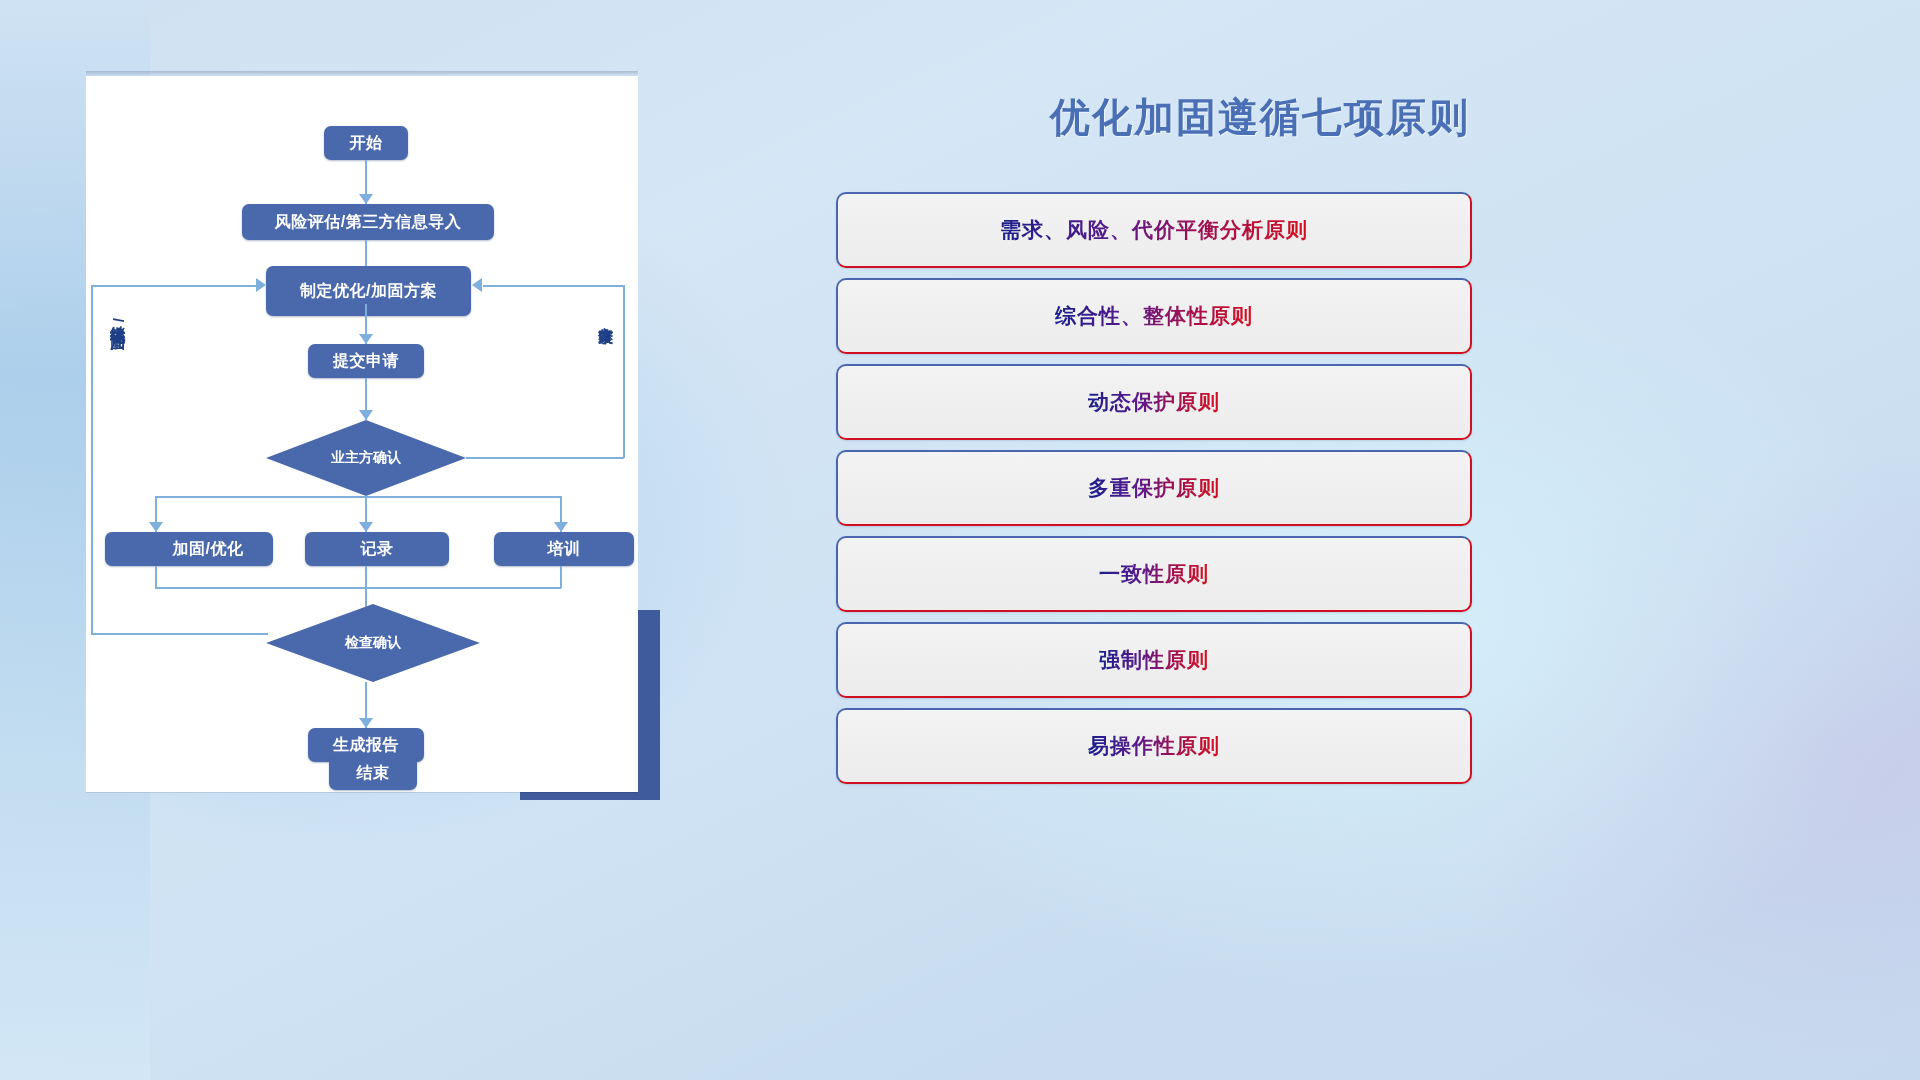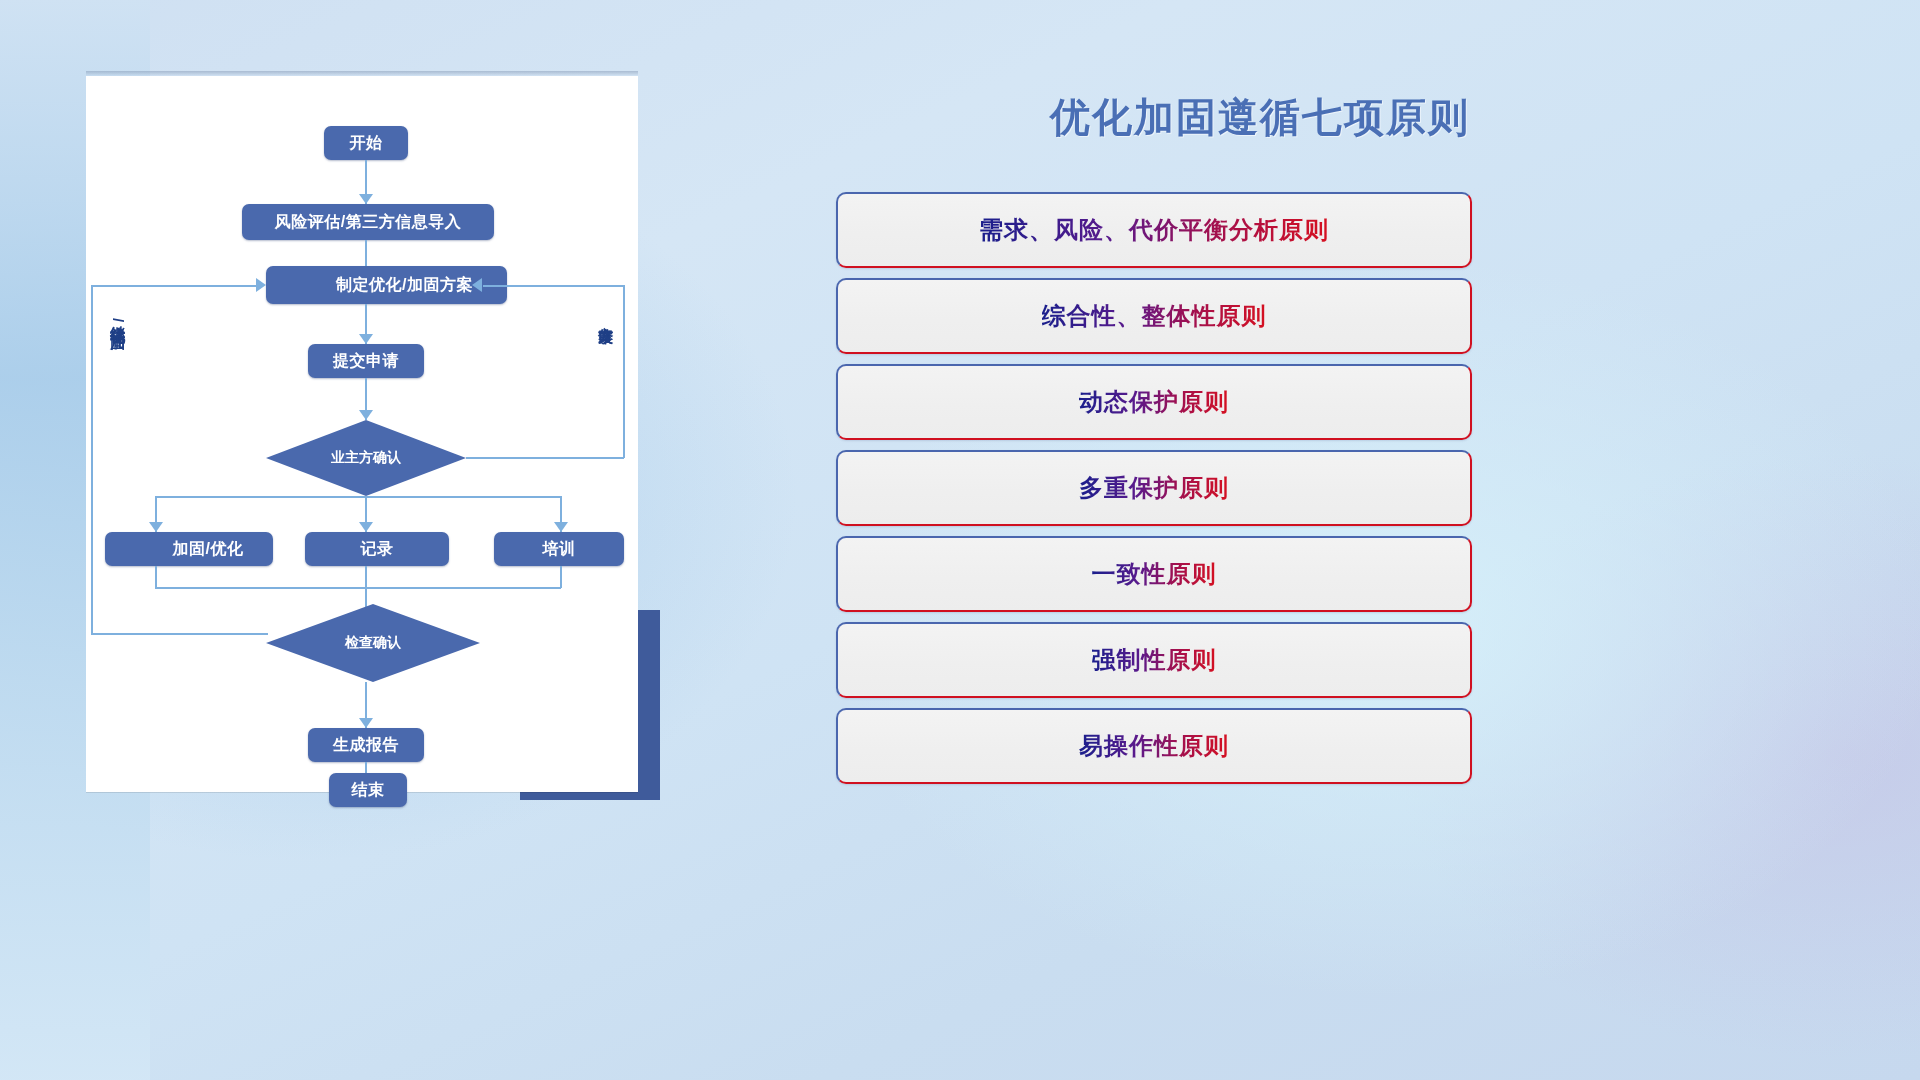--- a/index.html
+++ b/index.html
@@ -113,21 +113,21 @@
     background: linear-gradient(180deg,#f3f3f3 0%,#efefef 55%,#ededed 100%);
     border-radius:10px;
     border-top:2px solid #4a66ae;
     border-left:2px solid #4a66ae;
     border-right:2px solid #d01020;
     border-bottom:2px solid #d01020;
     display:flex; align-items:center; justify-content:center;
     box-shadow:0 1px 2px rgba(70,90,140,.18);
   }
   .p-text{
-    font-size:24px;
+    font-size:21px;
     font-weight:600;
     letter-spacing:1px;
     background: linear-gradient(90deg,#1a1f8c 0%, #5a1a8c 38%, #a01050 66%, #d61020 100%);
     -webkit-background-clip: text;
     background-clip: text;
     color: transparent;
     -webkit-text-fill-color: transparent;
   }
 </style>
 </head>
@@ -144,21 +144,21 @@
     </div>
     <div class="ln lnv" style="left:279px; top:84px; height:44px;"></div>
     <div class="arrow-d" style="left:273px; top:118px;"></div>
 
     <div class="node" style="left:156px; top:128px; width:252px; height:36px;text-align:right;">
       <span>风险评估/第三方信息导入</span>
     </div>
     <div class="ln lnv" style="left:279px; top:164px; height:36px;"></div>
     <div class="arrow-d" style="left:273px; top:190px;"></div>
 
-    <div class="node" style="left:180px; top:190px; width:205px; height:38px;padding-left:36px;">
+    <div class="node" style="left:180px; top:190px; width:205px; height:50px;">
       <span>制定优化/加固方案</span>
     </div>
     <div class="ln lnv" style="left:279px; top:228px; height:40px;"></div>
     <div class="arrow-d" style="left:273px; top:258px;"></div>
 
     <div class="node" style="left:222px; top:268px; width:116px; height:34px;">
       <span>提交申请</span>
     </div>
     <div class="ln lnv" style="left:279px; top:302px; height:42px;"></div>
     <div class="arrow-d" style="left:273px; top:334px;"></div>
@@ -187,21 +187,21 @@
     <div class="arrow-d" style="left:468px; top:446px;"></div>
 
     <div class="node" style="left:19px; top:456px; width:130px; height:34px;padding-left:38px;">
       <span>加固/优化</span>
     </div>
 
     <div class="node" style="left:219px; top:456px; width:144px; height:34px;">
       <span>记录</span>
     </div>
 
-    <div class="node" style="left:408px; top:456px; width:130px; height:34px;">
+    <div class="node" style="left:408px; top:456px; width:140px; height:34px;">
       <span>培训</span>
     </div>
 
     <div class="ln lnv" style="left:69px; top:490px; height:22px;"></div>
     <div class="ln lnv" style="left:474px; top:490px; height:22px;"></div>
     <div class="ln lnh" style="left:69px; top:511px; width:406px;"></div>
     <div class="ln lnv" style="left:279px; top:490px; height:62px;"></div>
     <div class="arrow-d" style="left:273px; top:542px;"></div>
 
     <div class="diamond" style="left:180px; top:528px; width:214px; height:78px;">
@@ -212,21 +212,21 @@
 
     <div class="ln lnv" style="left:279px; top:606px; height:46px;"></div>
     <div class="arrow-d" style="left:273px; top:642px;"></div>
 
     <div class="node" style="left:222px; top:652px; width:116px; height:34px;">
       <span>生成报告</span>
     </div>
     <div class="ln lnv" style="left:279px; top:686px; height:24px;"></div>
     <div class="arrow-d" style="left:273px; top:700px;"></div>
 
-    <div class="node" style="left:243px; top:680px; width:78px; height:34px;margin-top:17px;">
+    <div class="node" style="left:243px; top:680px; width:88px; height:34px;">
       <span>结束</span>
     </div>
   </div>
 
   <div class="panel-title">优化加固遵循七项原则</div>
 
   <div class="principles">
     <div class="p-box">
       <span class="p-text">需求、风险、代价平衡分析原则</span>
     </div>

